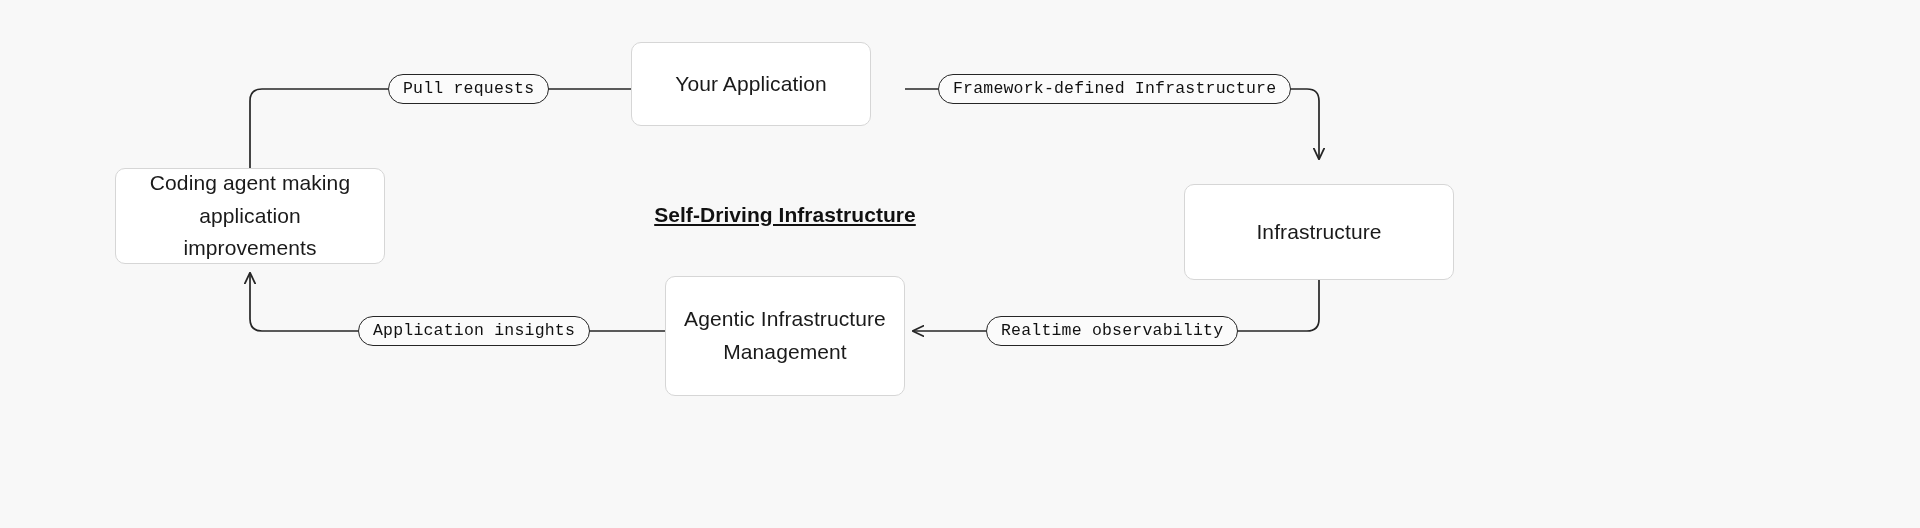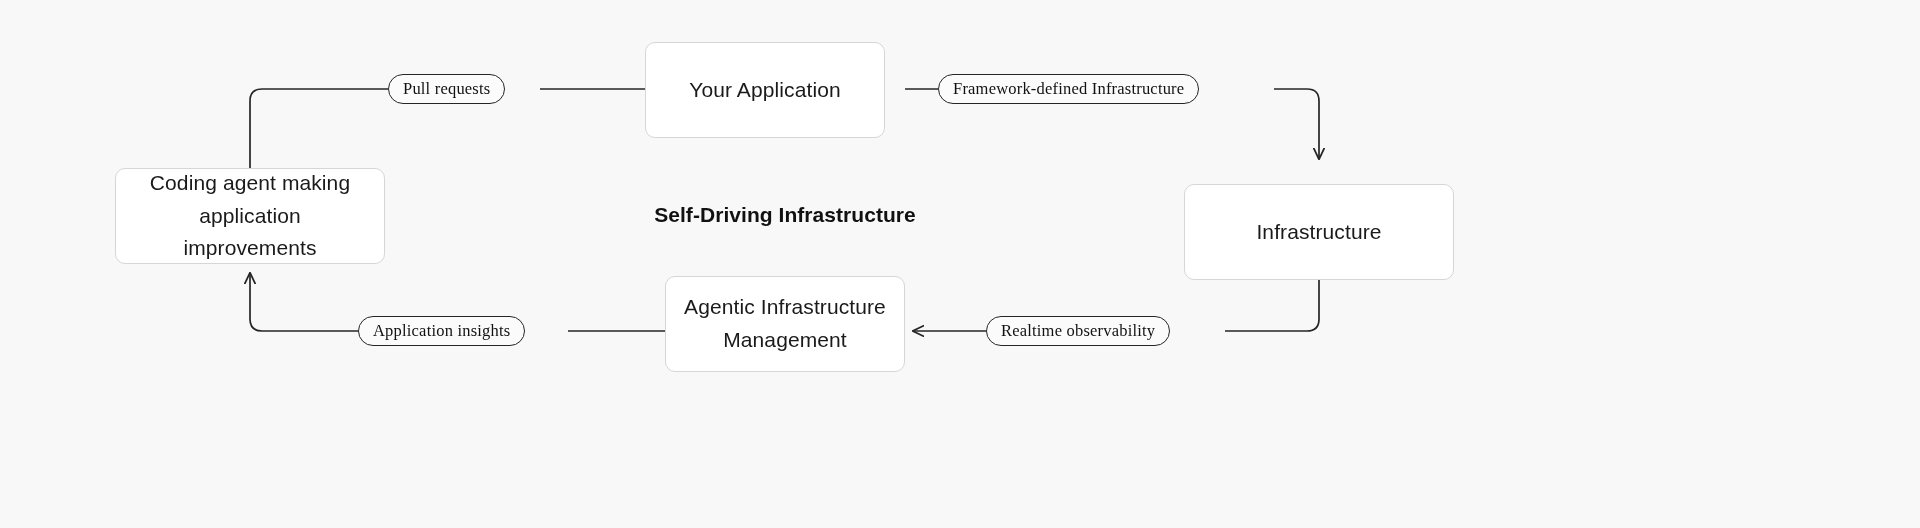--- a/index.html
+++ b/index.html
@@ -42,35 +42,35 @@
     line-height: 1.55;
     font-weight: 400;
     letter-spacing: 0.1px;
     z-index: 3;
   }
   .node-text {
     padding: 0 14px;
     white-space: pre-line;
   }
   #node-coding-agent { left: 115px; top: 168px; width: 270px; height: 96px; text-align: center; }
-  #node-your-application { left: 645px; top: 42px; width: 240px; height: 96px; }
+  #node-your-application { left: 631px; top: 42px; width: 240px; height: 84px; }
   #node-infrastructure { left: 1184px; top: 184px; width: 270px; height: 96px; }
-  #node-agentic-management { left: 665px; top: 276px; width: 240px; height: 96px; }
+  #node-agentic-management { left: 665px; top: 276px; width: 240px; height: 120px; }
 
   .pill {
     position: absolute;
     box-sizing: border-box;
     background: #fbfbfb;
     border: 1.6px solid #262626;
     border-radius: 999px;
     display: flex;
     align-items: center;
     justify-content: center;
     color: #111111;
-    font-family: Liberation Serif, serif;
+    font-family: Liberation Mono, monospace;
     font-size: 16.5px;
     line-height: 1;
     letter-spacing: 0.2px;
     white-space: nowrap;
     padding: 0 14px;
     height: 30px;
     z-index: 4;
   }
   #pill-pull-requests { left: 388px; top: 74px; }
   #pill-framework-defined { left: 938px; top: 74px; }
@@ -82,20 +82,21 @@
     left: 585px;
     top: 203px;
     width: 400px;
     text-align: center;
     font-family: "Liberation Sans", sans-serif;
     font-size: 21px;
     font-weight: 700;
     color: #111111;
     letter-spacing: 0.05px;
     z-index: 3;
+    text-decoration: underline;
   }
 </style>
 </head>
 <body>
 
 <div id="canvas">
 
   <svg id="edges" viewBox="0 0 1920 528" width="1920" height="528" xmlns="http://www.w3.org/2000/svg">
     <defs>
       <marker id="arrowend" viewBox="0 0 10 10" refX="9" refY="5" markerWidth="7" markerHeight="7" orient="auto-start-reverse">

